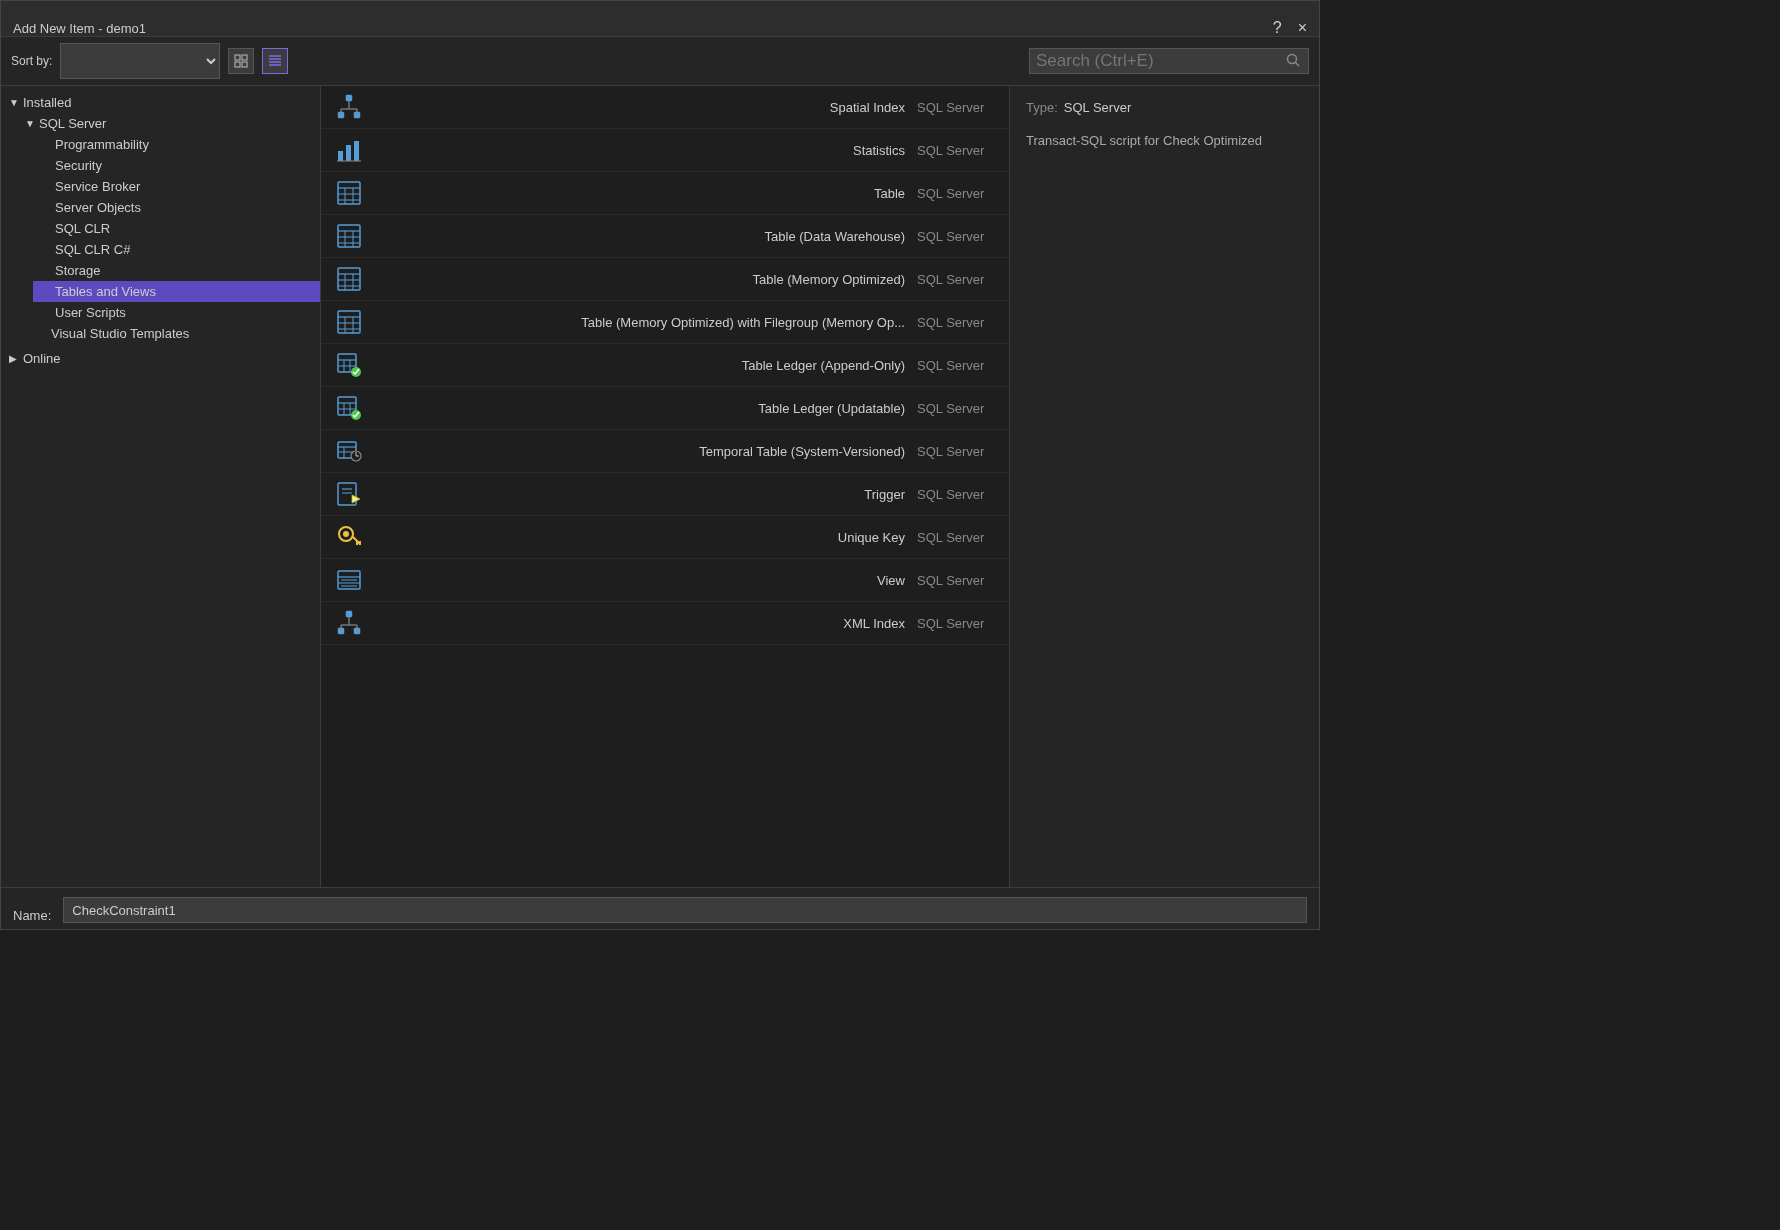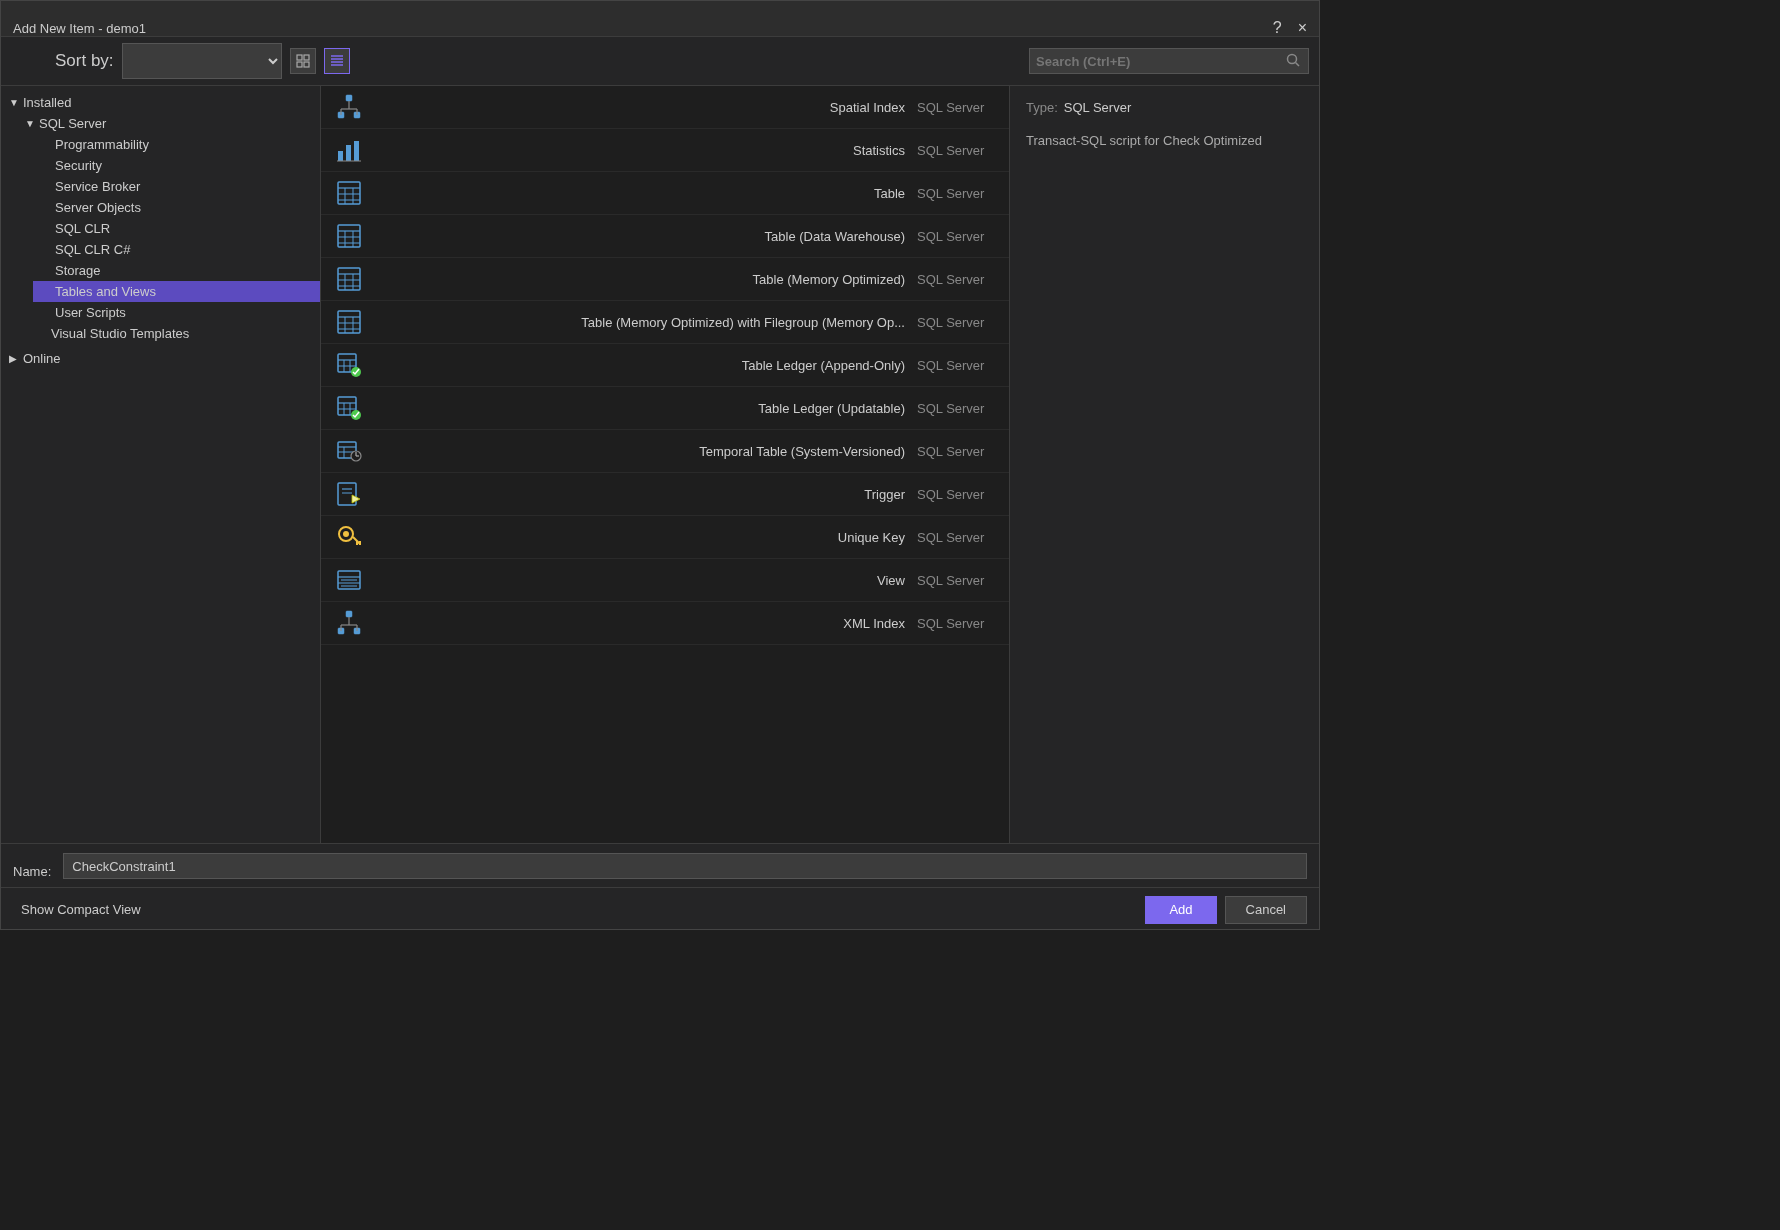--- a/index.html
+++ b/index.html
@@ -47,22 +47,21 @@
     .toolbar {
       display: flex;
       align-items: center;
       padding: 6px 10px;
       gap: 8px;
       background: #252526;
       border-bottom: 1px solid #3c3c3c;
     }
     .sort-label {
       color: #cccccc;
-      font-size: 17px;
-      margin-left: 44px;
+      font-size: 12px;
     }
     .sort-select {
       background: #3c3c3c;
       border: 1px solid #555;
       color: #cccccc;
       padding: 17px 8px;
       font-size: 13px;
       height: 26px;
       min-width: 160px;
     }
@@ -89,24 +88,23 @@
       background: #3c3c3c;
       border: 1px solid #555;
       height: 26px;
       padding: 0 6px;
       min-width: 280px;
     }
     .search-input {
       background: none;
       border: none;
       color: #e5e5e5;
-      font-size: 13px;
+      font-size: 17px;
       outline: none;
       width: 250px;
-      font-weight: bold;
     }
     .search-icon-btn {
       color: #888;
       font-size: 14px;
       cursor: pointer;
       background: none;
       border: none;
     }
     .content-area {
       display: flex;
@@ -569,20 +567,13 @@
       </div>
       <div class="info-description">Transact-SQL script for Check Optimized</div>
     </div>
   </div>
 
   <div class="bottom-bar">
     <span class="name-label">Name:</span>
     <input class="name-input" type="text" id="name-input" value="CheckConstraint1" style="">
   </div>
 
-  <div class="footer">
-    <button class="show-compact-btn">Show Compact View</button>
-    <div class="footer-buttons">
-      <button class="btn-add">Add</button>
-      <button class="btn-cancel">Cancel</button>
-    </div>
-  </div>
 </div>
 
 </body></html>

